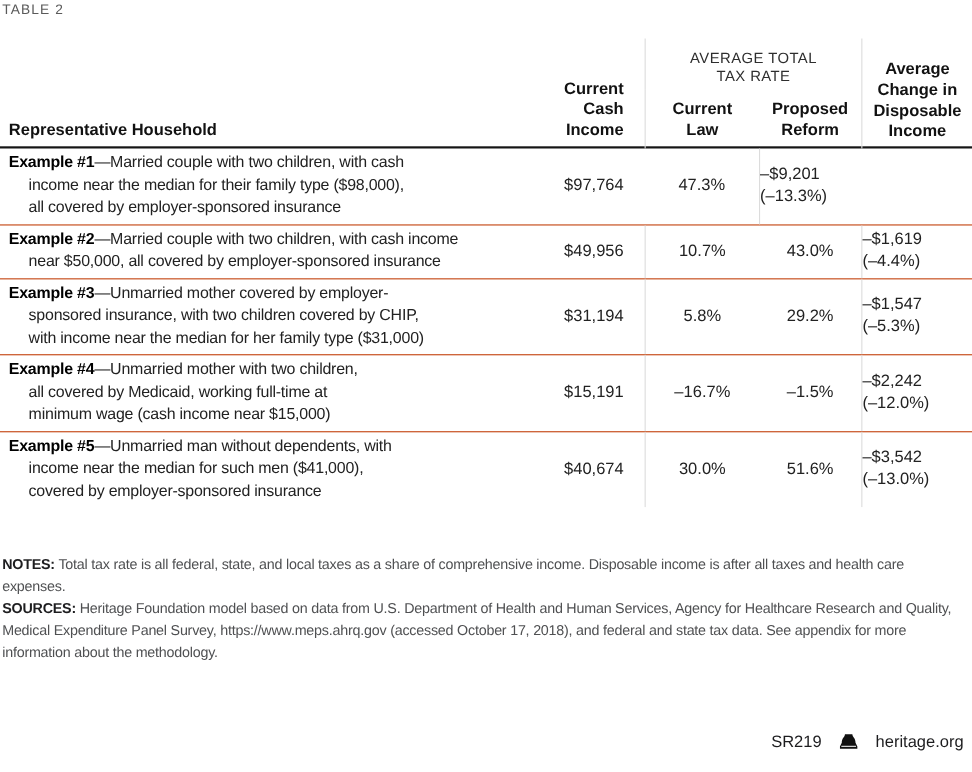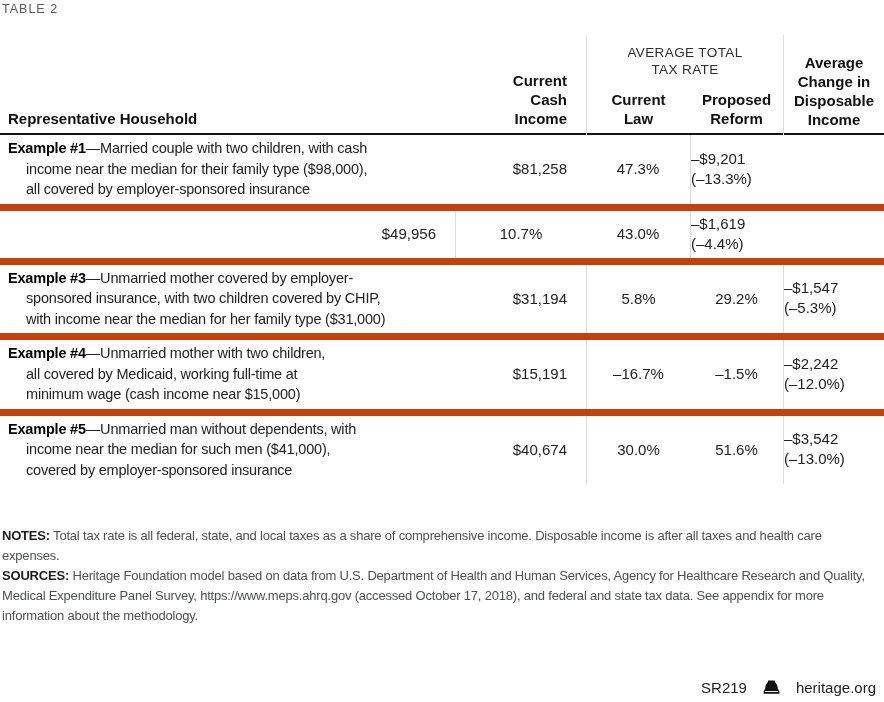--- a/index.html
+++ b/index.html
@@ -66,21 +66,21 @@
     padding-bottom: 7px; text-align: center;
   }
   .th-reform span { display: block; width: 78px; }
   .th-change {
     grid-column: 5; grid-row: 1 / span 2;
     display: flex; align-items: flex-end; justify-content: center;
     padding-bottom: 6px; text-align: center;
   }
   .th-change span { display: block; width: 92px; }
 
-  .trow { border-bottom: 7px solid #c2410c; }
+  .trow { border-bottom: 1px solid #c2410c; }
   .trow:last-child { border-bottom: none; }
   .td { padding-top: 3px; padding-bottom: 4px; font-size: 14.5px; }
   .td-household { padding-left: 8px; line-height: 20.5px; letter-spacing: -0.2px; }
   .desc-line { white-space: nowrap; }
   .desc-cont { padding-left: 18px; }
   .desc-line:empty { display: none; }
   .example-name { font-weight: bold; color: #000000; }
   .td-income {
     display: flex; align-items: center; justify-content: flex-end;
     padding-right: 19px; font-size: 15px;
@@ -97,21 +97,21 @@
   
   .notes {
     margin: 42px 0 0 2px; width: 880px;
     font-size: 13px; line-height: 20px; letter-spacing: -0.2px;
     color: #4f5052;
   }
   .notes b { color: #1d1d1f; }
 
   
   .footer {
-    position: absolute; right: 8px; bottom: 6px;
+    position: absolute; right: 8px; bottom: 19px;
     display: flex; align-items: center; gap: 16px;
     font-size: 15px; color: #1d1d1f;
   }
   .bell-icon { display: inline-flex; align-items: center; }
 </style>
 </head>
 <body>
 
 <div class="page">
 
@@ -138,29 +138,34 @@
           <span>Average Change in Disposable Income</span>
         </div>
     </div>
 
     <div class="trow">
       <div class="td td-household">
         <div class="desc-line"><span class="example-name">Example #1</span><span>—Married couple with two children, with cash</span></div>
         <div class="desc-line desc-cont">income near the median for their family type ($98,000),</div>
         <div class="desc-line desc-cont">all covered by employer-sponsored insurance</div>
       </div>
-      <div class="td td-income">$81,258</div>
+      <div class="td td-income">$97,764</div>
       <div class="td td-reform">47.3%</div>
       <div class="td td-change v-line">
         <div>–$9,201</div>
         <div>(–13.3%)</div>
       </div>
     </div>
 
     <div class="trow">
+      <div class="td td-household">
+        <div class="desc-line"><span class="example-name">Example #2</span><span>—Married couple with two children, with cash income</span></div>
+        <div class="desc-line desc-cont">near $50,000, all covered by employer-sponsored insurance</div>
+
+      </div>
       <div class="td td-income">$49,956</div>
       <div class="td td-law v-line">10.7%</div>
       <div class="td td-reform">43.0%</div>
       <div class="td td-change v-line">
         <div>–$1,619</div>
         <div>(–4.4%)</div>
       </div>
     </div>
 
     <div class="trow">

